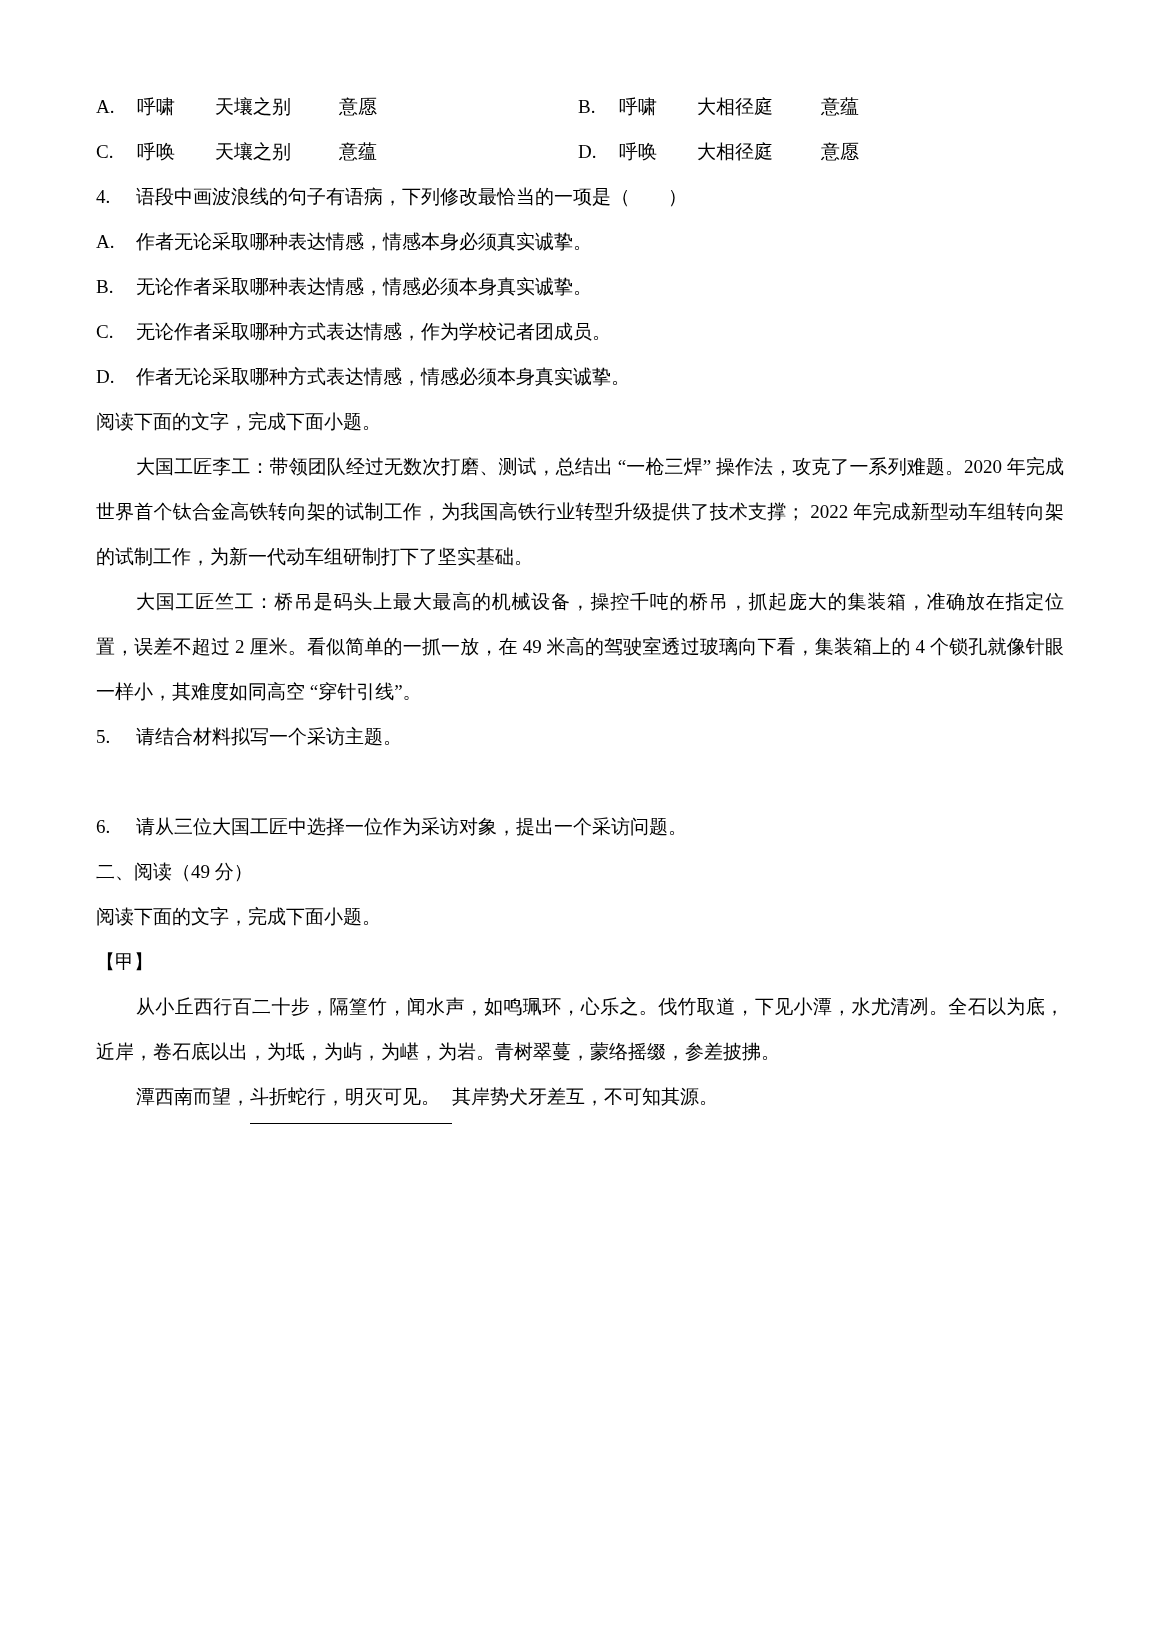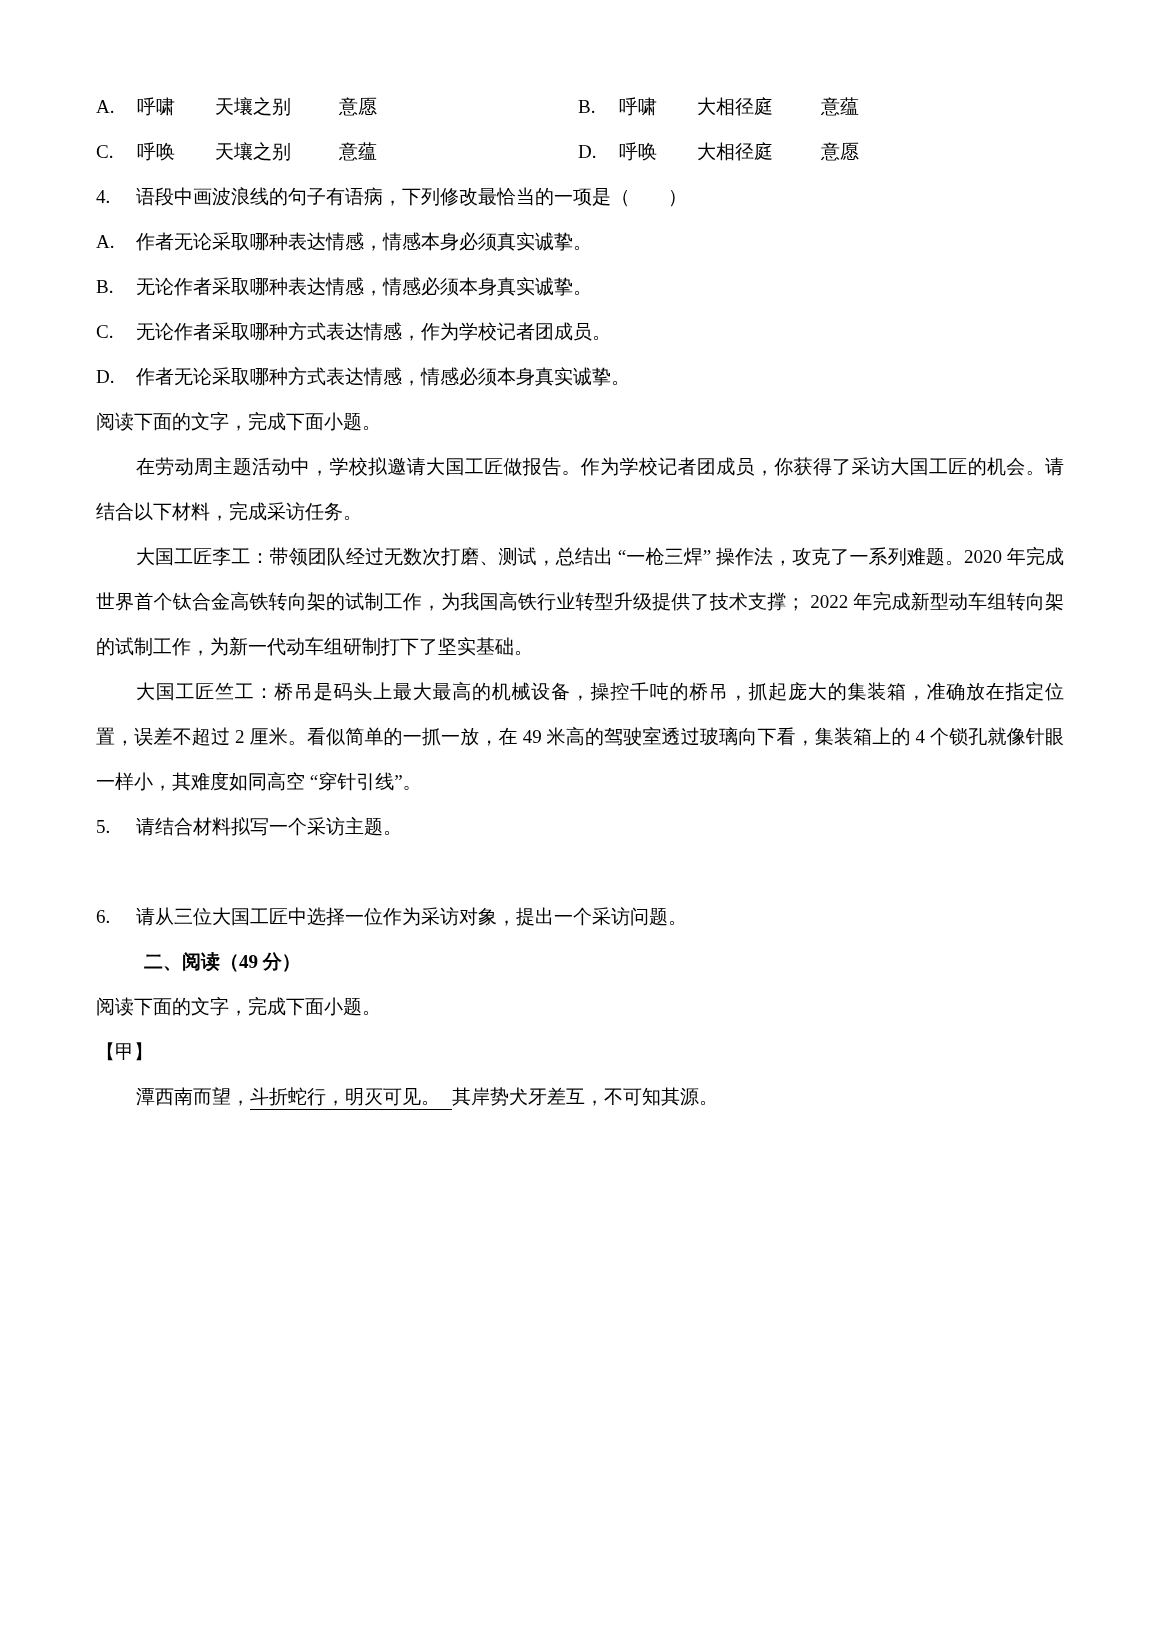--- a/index.html
+++ b/index.html
@@ -50,30 +50,29 @@
   }
   .q-line .qnum {
     width: 40px;
     flex: none;
   }
   .q-line .qtext {
     flex: 1;
     text-align: justify;
   }
   .heading {
-    font-weight: bold;
-    margin-left: 48px;
+    font-weight: normal;
   }
   .answer-space {
     height: 45px;
   }
   .u-seg {
     border-bottom: 1px solid #000000;
     padding-right: 12px;
-    padding-bottom: 2px;
+    padding-bottom: 16px;
   }
 </style>
 </head>
 <body>
 
 <div class="page">
   <div class="content">
 
     <div class="opt-row">
       <div class="opt">
@@ -120,36 +119,36 @@
     <div class="q-line">
       <span class="qnum">C.</span>
       <span class="qtext">无论作者采取哪种方式表达情感，作为学校记者团成员。</span>
     </div>
     <div class="q-line">
       <span class="qnum">D.</span>
       <span class="qtext">作者无论采取哪种方式表达情感，情感必须本身真实诚挚。</span>
     </div>
 
     <p class="para">阅读下面的文字，完成下面小题。</p>
-    <p class="para indent">在劳动周主题活动中，学校拟邀请大国工匠做报告。作为学校记者团成员，你获得了采访大国工匠的机会。请结合以下材料，完成采访任务。</p>
     <p class="para indent">大国工匠李工：带领团队经过无数次打磨、测试，总结出 “一枪三焊” 操作法，攻克了一系列难题。2020 年完成世界首个钛合金高铁转向架的试制工作，为我国高铁行业转型升级提供了技术支撑；  2022 年完成新型动车组转向架的试制工作，为新一代动车组研制打下了坚实基础。</p>
     <p class="para indent">大国工匠竺工：桥吊是码头上最大最高的机械设备，操控千吨的桥吊，抓起庞大的集装箱，准确放在指定位置，误差不超过 2 厘米。看似简单的一抓一放，在 49 米高的驾驶室透过玻璃向下看，集装箱上的 4 个锁孔就像针眼一样小，其难度如同高空 “穿针引线”。</p>
 
     <div class="q-line">
       <span class="qnum">5.</span>
       <span class="qtext">请结合材料拟写一个采访主题。</span>
     </div>
 
     <div class="answer-space"></div>
 
     <div class="q-line">
       <span class="qnum">6.</span>
       <span class="qtext">请从三位大国工匠中选择一位作为采访对象，提出一个采访问题。</span>
     </div>
 
     <div class="para heading">二、阅读（49 分）</div>
 
     <p class="para">阅读下面的文字，完成下面小题。</p>
     <p class="para">【甲】</p>
+    <p class="para indent">从小丘西行百二十步，隔篁竹，闻水声，如鸣珮环，心乐之。伐竹取道，下见小潭，水尤清冽。全石以为底，近岸，卷石底以出，为坻，为屿，为嵁，为岩。青树翠蔓，蒙络摇缀，参差披拂。</p>
     <p class="para indent"><span>潭西南而望，</span><span class="u-seg">斗折蛇行，明灭可见。</span><span>其岸势犬牙差互，不可知其源。</span></p>
 
   </div>
 </div>
 
 </body></html>

